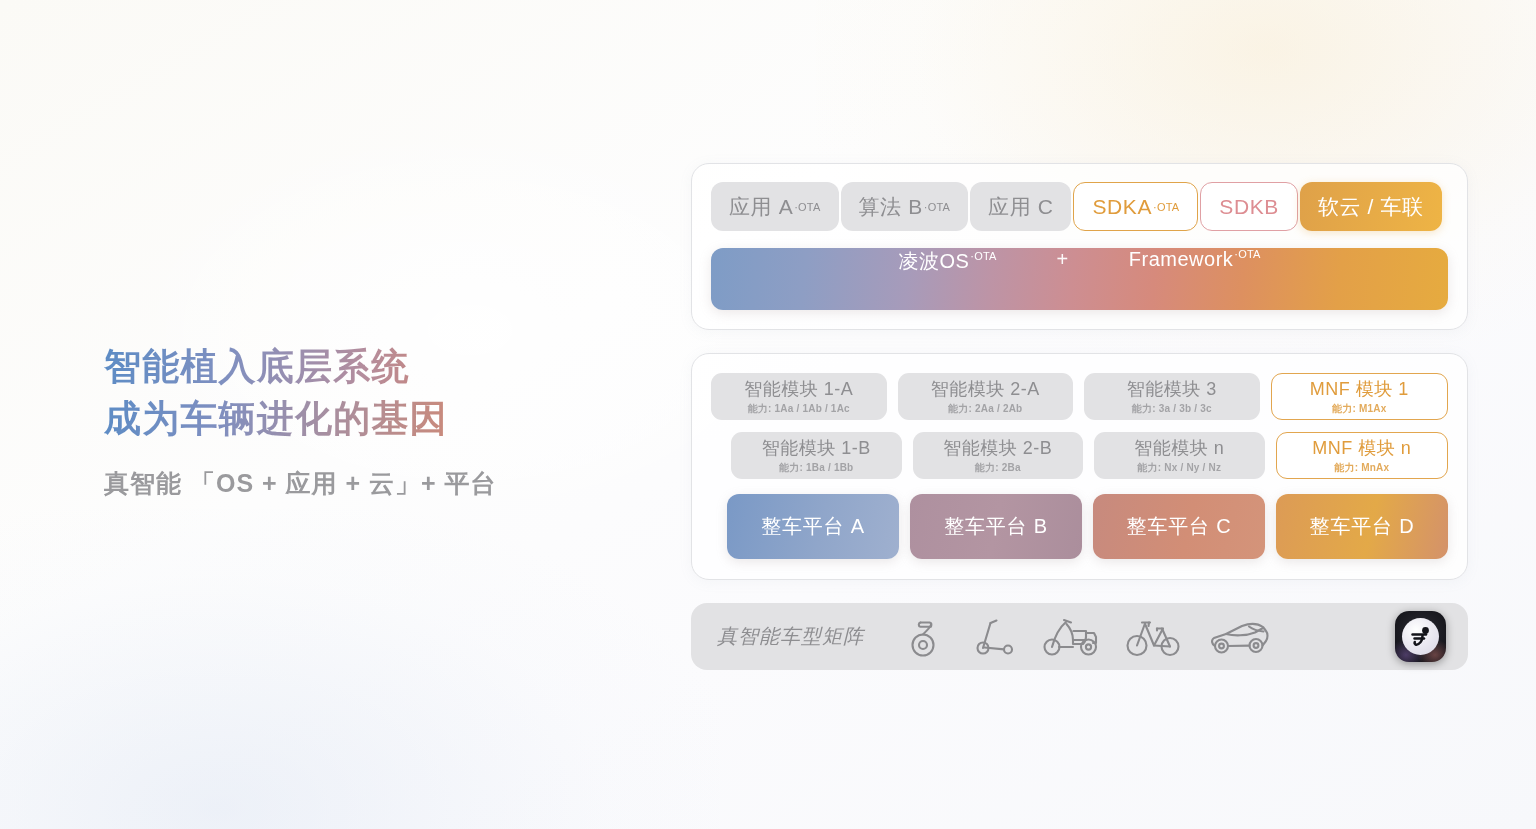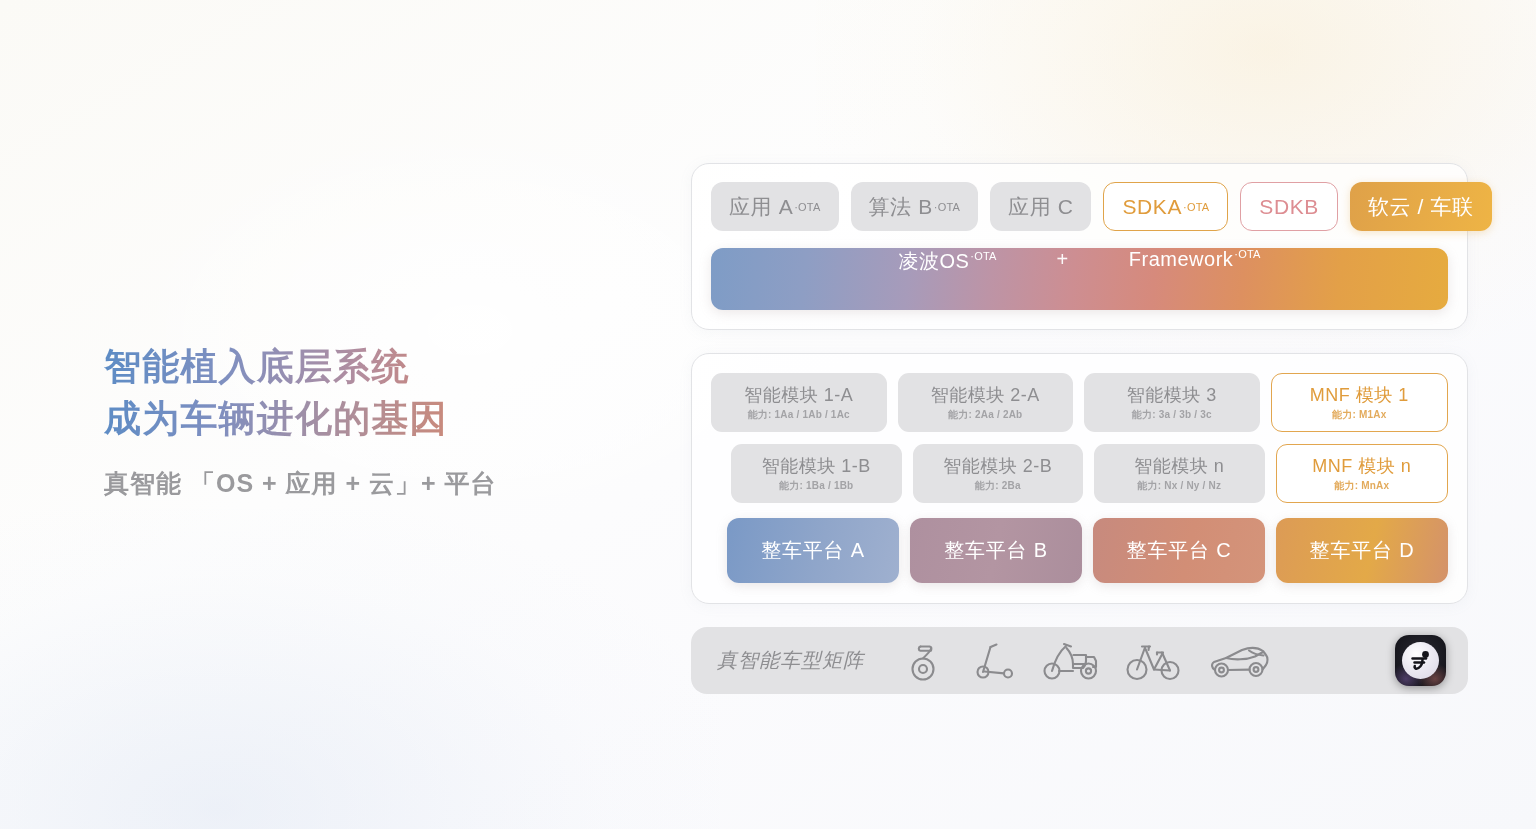--- a/index.html
+++ b/index.html
@@ -97,21 +97,21 @@
     border-radius: 18px;
     box-shadow: 0 2px 14px rgba(140,150,170,0.07);
   }
 
   
   #card-os {
     padding: 18px 19px 19px 19px;
   }
   .pill-row {
     display: flex;
-    gap: 12px;
+    gap: 2px;
     align-items: stretch;
   }
   .pill {
     height: 49px;
     border-radius: 12px;
     display: flex;
     align-items: center;
     justify-content: center;
     font-size: 21px;
     letter-spacing: 0.6px;
@@ -174,21 +174,21 @@
     margin-top: 23px;
     padding: 19px 19px 20px 19px;
   }
   .mod-row {
     display: flex;
     gap: 11px;
   }
   .mod-row + .mod-row { margin-top: 12px; padding-left: 20px; }
   .mod {
     flex: 1;
-    height: 59px;
+    height: 47px;
     border-radius: 11px;
     display: flex;
     flex-direction: column;
     align-items: center;
     justify-content: center;
     gap: 1px;
     white-space: nowrap;
   }
   .mod-gray {
     background: #e2e2e4;

